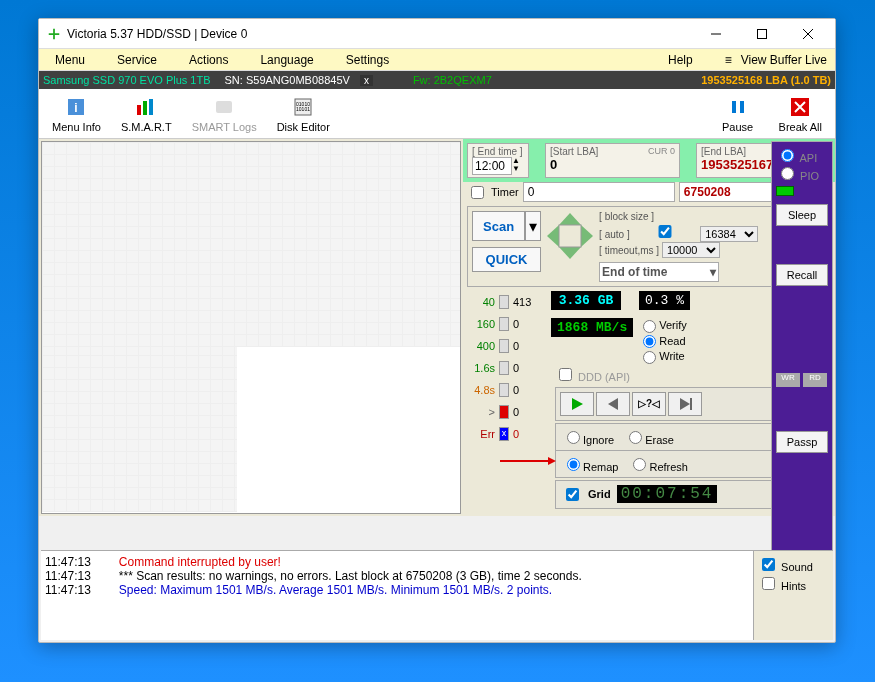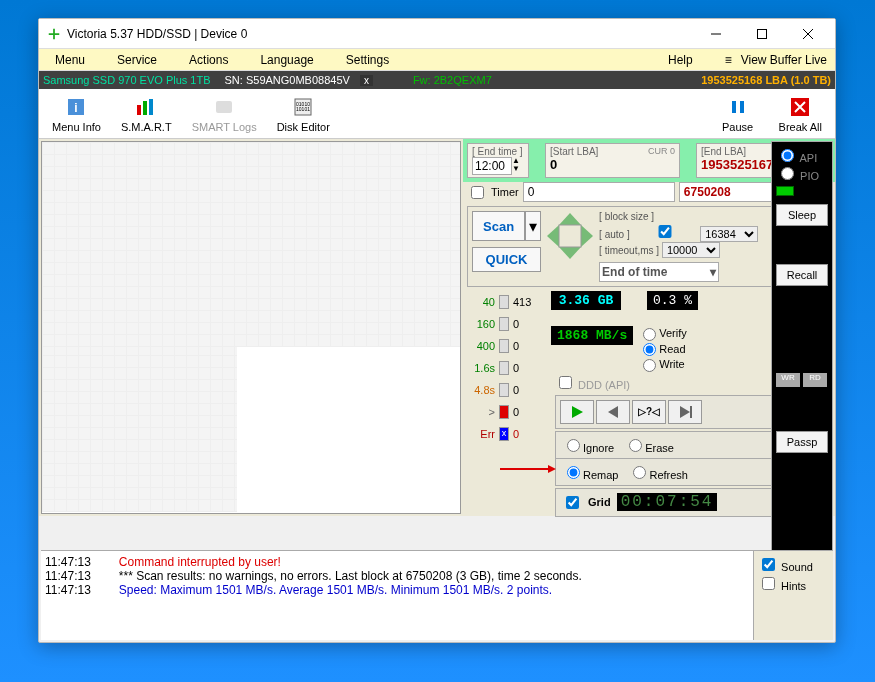--- a/index.html
+++ b/index.html
@@ -101,21 +101,21 @@
 .playrow { display: flex; gap: 2px; padding: 4px; background: #e8e6da; border: 1px solid #aaa; margin: 2px 4px; }
 .pbtn { width: 34px; height: 24px; border: 1px solid #999; background: #f0f0f0; display: flex; align-items: center; justify-content: center; }
 
 .remaprow { display: flex; gap: 10px; padding: 4px 6px; font-size: 11px; background: #e8e6da; border: 1px solid #aaa; margin: 0 4px; }
 .remaprow label { white-space: nowrap; }
 
 .gridrow { display: flex; align-items: center; gap: 6px; padding: 4px 6px; font-size: 11px; background: #e8e6da; border: 1px solid #aaa; margin: 2px 4px 4px; }
 .gridrow .digi { background: #000; color: #484; font-family: "Courier New"; font-size: 16px; letter-spacing: 2px; padding: 0 4px; }
 
 
-.sidepanel { position: absolute; right: 2px; top: 122px; width: 62px; background: #000000; border: 1px solid #aaa; padding: 4px; font-size: 11px; height: 430px; }
+.sidepanel { position: absolute; right: 2px; top: 122px; width: 62px; background: #4c1d95; border: 1px solid #aaa; padding: 4px; font-size: 11px; height: 430px; }
 .sidepanel label { display: block; color: #888; }
 .sidepanel .led { width: 18px; height: 10px; background: #0c0; border: 1px solid #060; margin: 4px 0; }
 .sidepanel button { width: 100%; margin: 4px 0; font-size: 11px; padding: 4px 0; background: #f4f4f4; border: 1px solid #999; }
 .sidepanel .small { width: 24px; height: 14px; background: #aaa; display: inline-block; font-size: 8px; color: #fff; text-align: center; }
 
 
 .logarea { position: absolute; bottom: 2px; left: 2px; right: 2px; height: 90px; display: flex; background: #fff; border-top: 1px solid #aaa; }
 .logtext { flex: 1; padding: 4px; font-size: 12px; overflow: hidden; }
 .logtext .lrow { display: flex; gap: 28px; }
 .logtext .lrow .ts { color: #000; }
@@ -326,21 +326,21 @@
               <span class="cnt">0</span>
             </div>
           <div class="lr">
               <span class="lab red">Err</span>
               <span class="swatch blue">x</span>
               <span class="cnt" style="color:#b00">0</span>
             </div>
         </div>
 
         <div class="midcol">
-          <div style="display:flex;gap:26px;margin-bottom:16px">
+          <div style="display:flex;gap:18px;margin-bottom:8px">
               <span class="blackbox cyan">3.36 GB</span>
               <span class="pctbox">0.3   %</span>
             </div>
           <div style="display:flex;gap:10px;align-items:flex-start">
             <span class="blackbox">1868 MB/s</span>
             <div class="radgroup">
               <label><input type="radio" name="m" style=""><span>Verify</span></label>
               <label><input type="radio" name="m" checked="" style=""><span>Read</span></label>
               <label><input type="radio" name="m" style=""><span>Write</span></label>
             </div>

